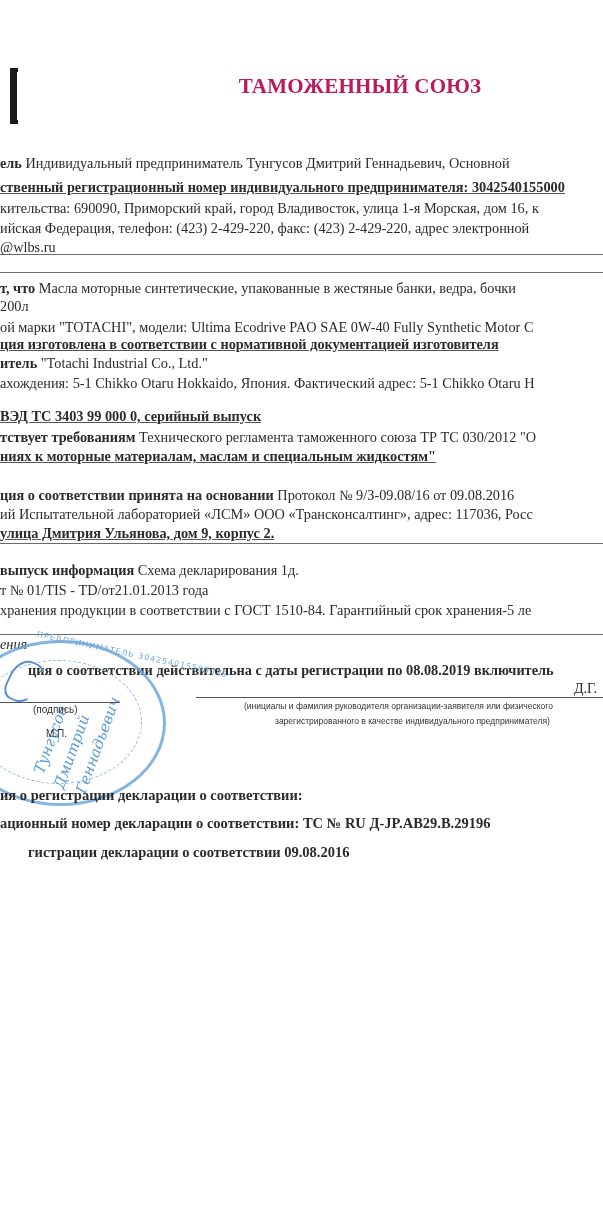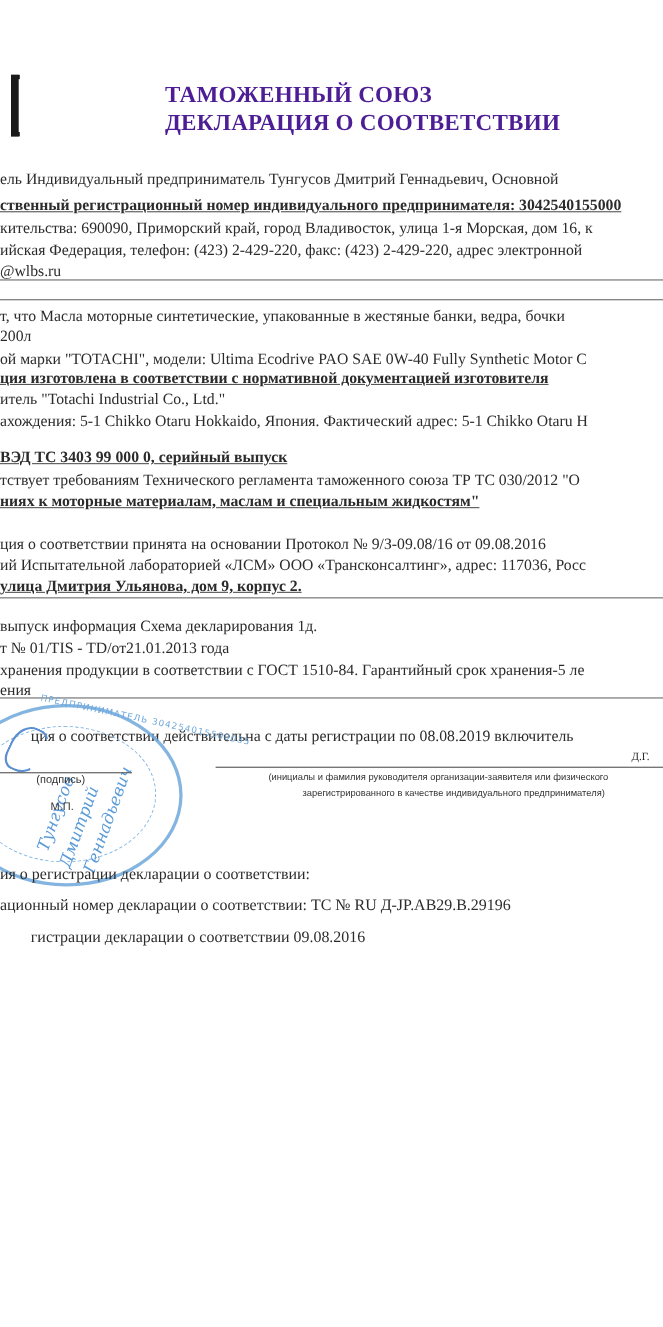--- a/index.html
+++ b/index.html
@@ -8,27 +8,27 @@
     font-family: "Liberation Serif", "DejaVu Serif", serif;
     color: #2b2b2b;
   }
   .bracket {
     position: absolute; left: 10px; top: 68px; width: 8px; height: 56px;
     border-left: 7px solid #1a1a1a; border-top: 4px solid #1a1a1a; border-bottom: 4px solid #1a1a1a;
     box-sizing: border-box;
   }
   .title {
     position: absolute; left: 150px; top: 74px; width: 420px;
-    text-align: left; font-weight: bold; font-size: 21px; line-height: 25px;
-    letter-spacing: 0.2px; color: #4c1d95;
+    text-align: center; font-weight: bold; font-size: 21px; line-height: 25px;
+    letter-spacing: 0.2px; color: #be185d;
   }
   .line {
     position: absolute; left: 0; white-space: nowrap; font-size: 14.3px; line-height: 18px;
   }
-  .b { font-weight: normal; }
+  .b { font-weight: bold; }
   .u { text-decoration: underline; text-decoration-color: #555; font-weight: bold; }
   .rule {
     position: absolute; left: 0; width: 603px; height: 0;
     border-top: 1.5px solid #6a6a6a;
   }
   .stamp {
     position: absolute; left: -45px; top: 640px; width: 205px; height: 160px;
     border: 3px solid #6fa8dc; border-radius: 50%; opacity: 0.85;
   }
   .stamp-inner {
@@ -52,21 +52,20 @@
   .sig-line-left { position: absolute; left: 0; top: 702px; width: 120px; border-top: 1px solid #555; }
   .sig-line-right { position: absolute; left: 196px; top: 697px; width: 407px; border-top: 1px solid #555; }
   .small-sans { font-family: "Liberation Sans", "DejaVu Sans", sans-serif; font-size: 9.5px; color: #333; position: absolute; white-space: nowrap; }
 </style>
 </head>
 <body>
 
 <div class="bracket"></div>
 <div class="title">
   <div>ТАМОЖЕННЫЙ СОЮЗ</div>
-  <div>ДЕКЛАРАЦИЯ О СООТВЕТСТВИИ</div>
 </div>
 
 <div>
   <div class="line" style="top:154px;"><span class="b">ель</span><span> Индивидуальный предприниматель Тунгусов Дмитрий Геннадьевич, Основной</span></div>
   <div class="line u" style="top:178px;">ственный регистрационный номер индивидуального предпринимателя: 3042540155000</div>
   <div class="line" style="top:199px;font-family:Liberation Serif, serif;">кительства: 690090, Приморский край, город Владивосток, улица 1-я Морская, дом 16, к</div>
   <div class="line" style="top:219px;">ийская Федерация, телефон: (423) 2-429-220, факс: (423) 2-429-220, адрес электронной</div>
   <div class="line" style="top:238px;">@wlbs.ru</div>
   <div class="rule" style="top:254px;"></div>
 </div>
@@ -95,39 +94,39 @@
   <div class="line" style="top:486px;"><span class="b">ция о соответствии принята на основании</span><span> Протокол № 9/З-09.08/16  от  09.08.2016</span></div>
   <div class="line" style="top:505px;">ий Испытательной лабораторией «ЛСМ» ООО «Трансконсалтинг», адрес:  117036, Росс</div>
   <div class="line u" style="top:524px;"> улица Дмитрия Ульянова, дом 9, корпус 2.</div>
   <div class="rule" style="top:543px;"></div>
 </div>
 
 <div>
   <div class="line" style="top:561px;"><span class="b">выпуск информация</span><span> Схема декларирования 1д.</span></div>
   <div class="line" style="top:581px;">т № 01/TIS - TD/от21.01.2013 года</div>
   <div class="line" style="top:601px;"> хранения продукции в соответствии с ГОСТ 1510-84. Гарантийный срок хранения-5 ле</div>
-  <div class="line" style="top:619px;">ения</div>
+  <div class="line" style="top:635px;font-style:italic;">ения</div>
   <div class="rule" style="top:634px;"></div>
 </div>
 
 <div class="line b" style="top:661px;padding-left:28px;">ция о соответствии действительна с даты регистрации  по 08.08.2019 включитель</div>
 
 <div class="stamp"></div>
 <div class="stamp-inner"></div>
 <div class="stamp-ring" style="left:35px; top:650px; transform: rotate(12deg);">ПРЕДПРИНИМАТЕЛЬ 304254015500035</div>
 <div class="stamp-text" style="left:30px; top:770px;">Тунгусов</div>
 <div class="stamp-text" style="left:50px; top:785px;">Дмитрий</div>
 <div class="stamp-text" style="left:72px; top:790px;">Геннадьевич</div>
 <div class="sig-scribble"></div>
 
 <div class="sig-line-left"></div>
 <div class="small-sans" style="left:4px; top:704px; font-size:10px;margin-left:29px;">(подпись)</div>
 <div class="small-sans" style="left:18px; top:728px; font-size:10px;margin-left:28px;">М.П.</div>
 
-<div class="line" style="left:574px; top:680px; font-size:10px;">Д.Г.</div>
+<div class="line" style="left:574px; top:680px; font-size:14px;">Д.Г.</div>
 <div class="sig-line-right"></div>
 <div class="small-sans" style="left:244px; top:701px; font-size:8.5px;">(инициалы и фамилия руководителя организации-заявителя или физического</div>
 <div class="small-sans" style="left:275px; top:716px; font-size:8.5px;">зарегистрированного в качестве индивидуального предпринимателя)</div>
 
 <div>
   <div class="line b" style="top:786px; font-size:14.5px;">ия о регистрации декларации о соответствии:</div>
   <div class="line b" style="top:814px; font-size:14.5px;">ационный номер декларации о соответствии: ТС № RU Д-JP.АВ29.В.29196</div>
   <div class="line b" style="top:843px; font-size:14.5px;margin-left:28px;">гистрации декларации о соответствии 09.08.2016</div>
 </div>
 

